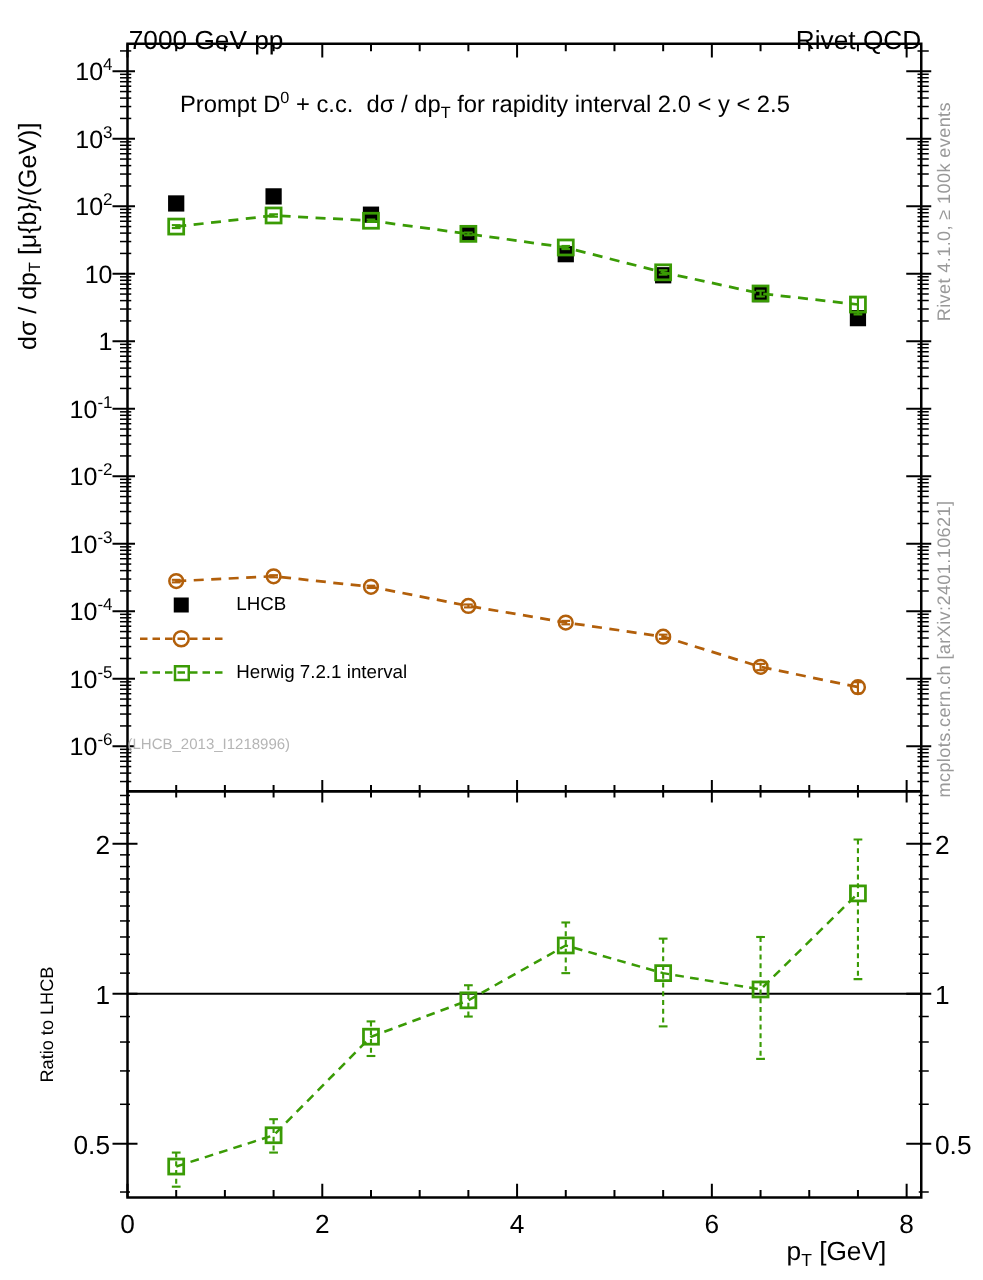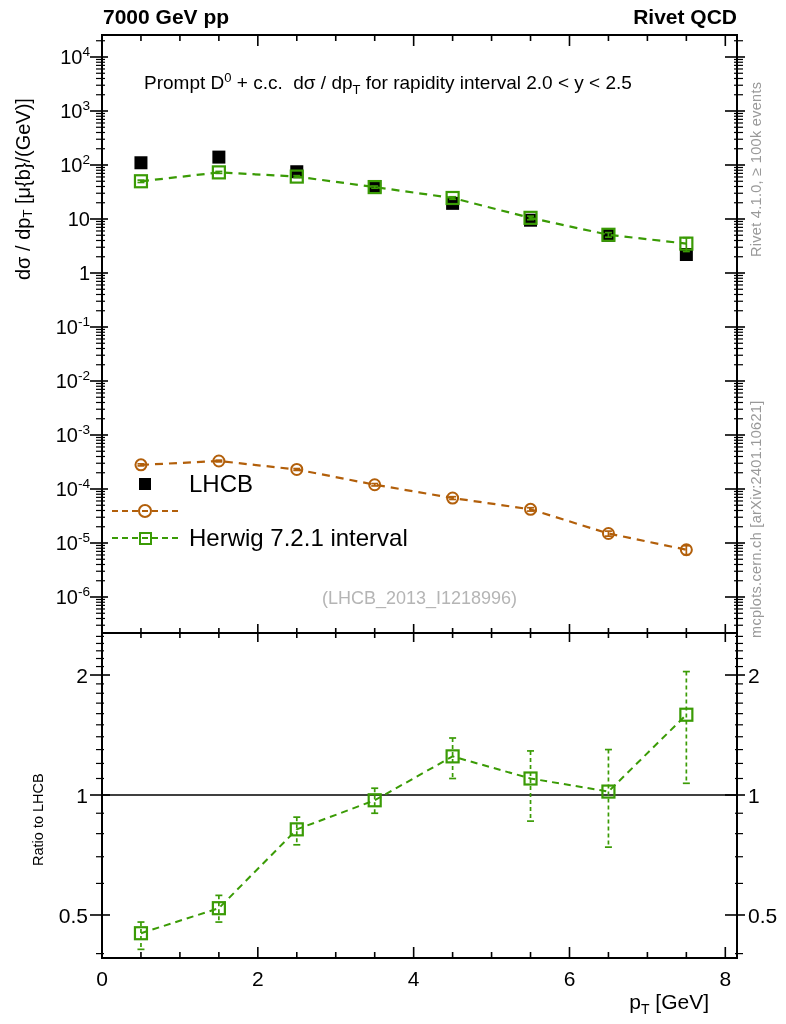--- a/index.html
+++ b/index.html
@@ -1,40 +1,40 @@
 <!DOCTYPE html>
 <html><head>
 <meta charset="utf-8">
 <style>
   html,body{margin:0;padding:0;background:#fff;}
   #page{position:relative;width:786px;height:1024px;background:#ffffff;overflow:hidden;
         font-family:"Liberation Sans",sans-serif;color:#000;}
   #plot{position:absolute;left:0;top:0;}
   .abs{position:absolute;white-space:pre;}
-  .hdr{font-size:21px;font-weight:700;}
+  .hdr{font-size:21px;font-weight:400;margin-top:16px;}
   #header-right{width:237px;text-align:right;}
   #plot-title{font-size:19px;}
   #plot-title sup{font-size:13px;}
   #plot-title sub{font-size:13px;}
   .vert{writing-mode:vertical-rl;transform:rotate(180deg);}
   #y-axis-title{font-size:20px;}
   #y-axis-title sub{font-size:13px;}
   .caption{font-size:14.5px;color:#999;letter-spacing:.3px;}
   #ratio-axis-title{font-size:14.5px;}
-  #watermark{width:635px;text-align:center;font-size:18px;color:#b5b5b5;}
+  #watermark{width:635px;text-align:left;font-size:12px;color:#b5b5b5;}
   #x-axis-title{width:237px;text-align:right;font-size:21px;}
   #x-axis-title sub{font-size:14px;}
   #legend{display:flex;flex-direction:column;}
   .lrow{display:flex;align-items:center;height:27px;}
   .licon{position:relative;width:66px;height:16px;flex:0 0 66px;}
   .licon .dash{position:absolute;left:0;right:0;top:7px;border-top:2px dashed currentColor;}
   .licon .sq-filled{position:absolute;left:27px;top:2px;width:12px;height:12px;background:#000;}
   .licon .circ{position:absolute;left:26px;top:1px;width:10px;height:10px;border:2px solid currentColor;border-radius:50%;}
   .licon .sq-open{position:absolute;left:27px;top:2px;width:9px;height:9px;border:2px solid currentColor;}
-  .llabel{margin-left:11px;font-size:24px;color:#000;}
+  .llabel{margin-left:11px;font-size:15px;color:#000;}
 </style>
 </head>
 <body>
 
 <div id="page">
 
   <svg id="plot" width="786" height="1024" viewBox="0 0 786 1024">
       <g>
         <rect x="102" y="35" width="635" height="598" fill="none" stroke="#000" stroke-width="2"></rect>
         <rect x="102" y="633" width="635" height="325" fill="none" stroke="#000" stroke-width="2"></rect>

